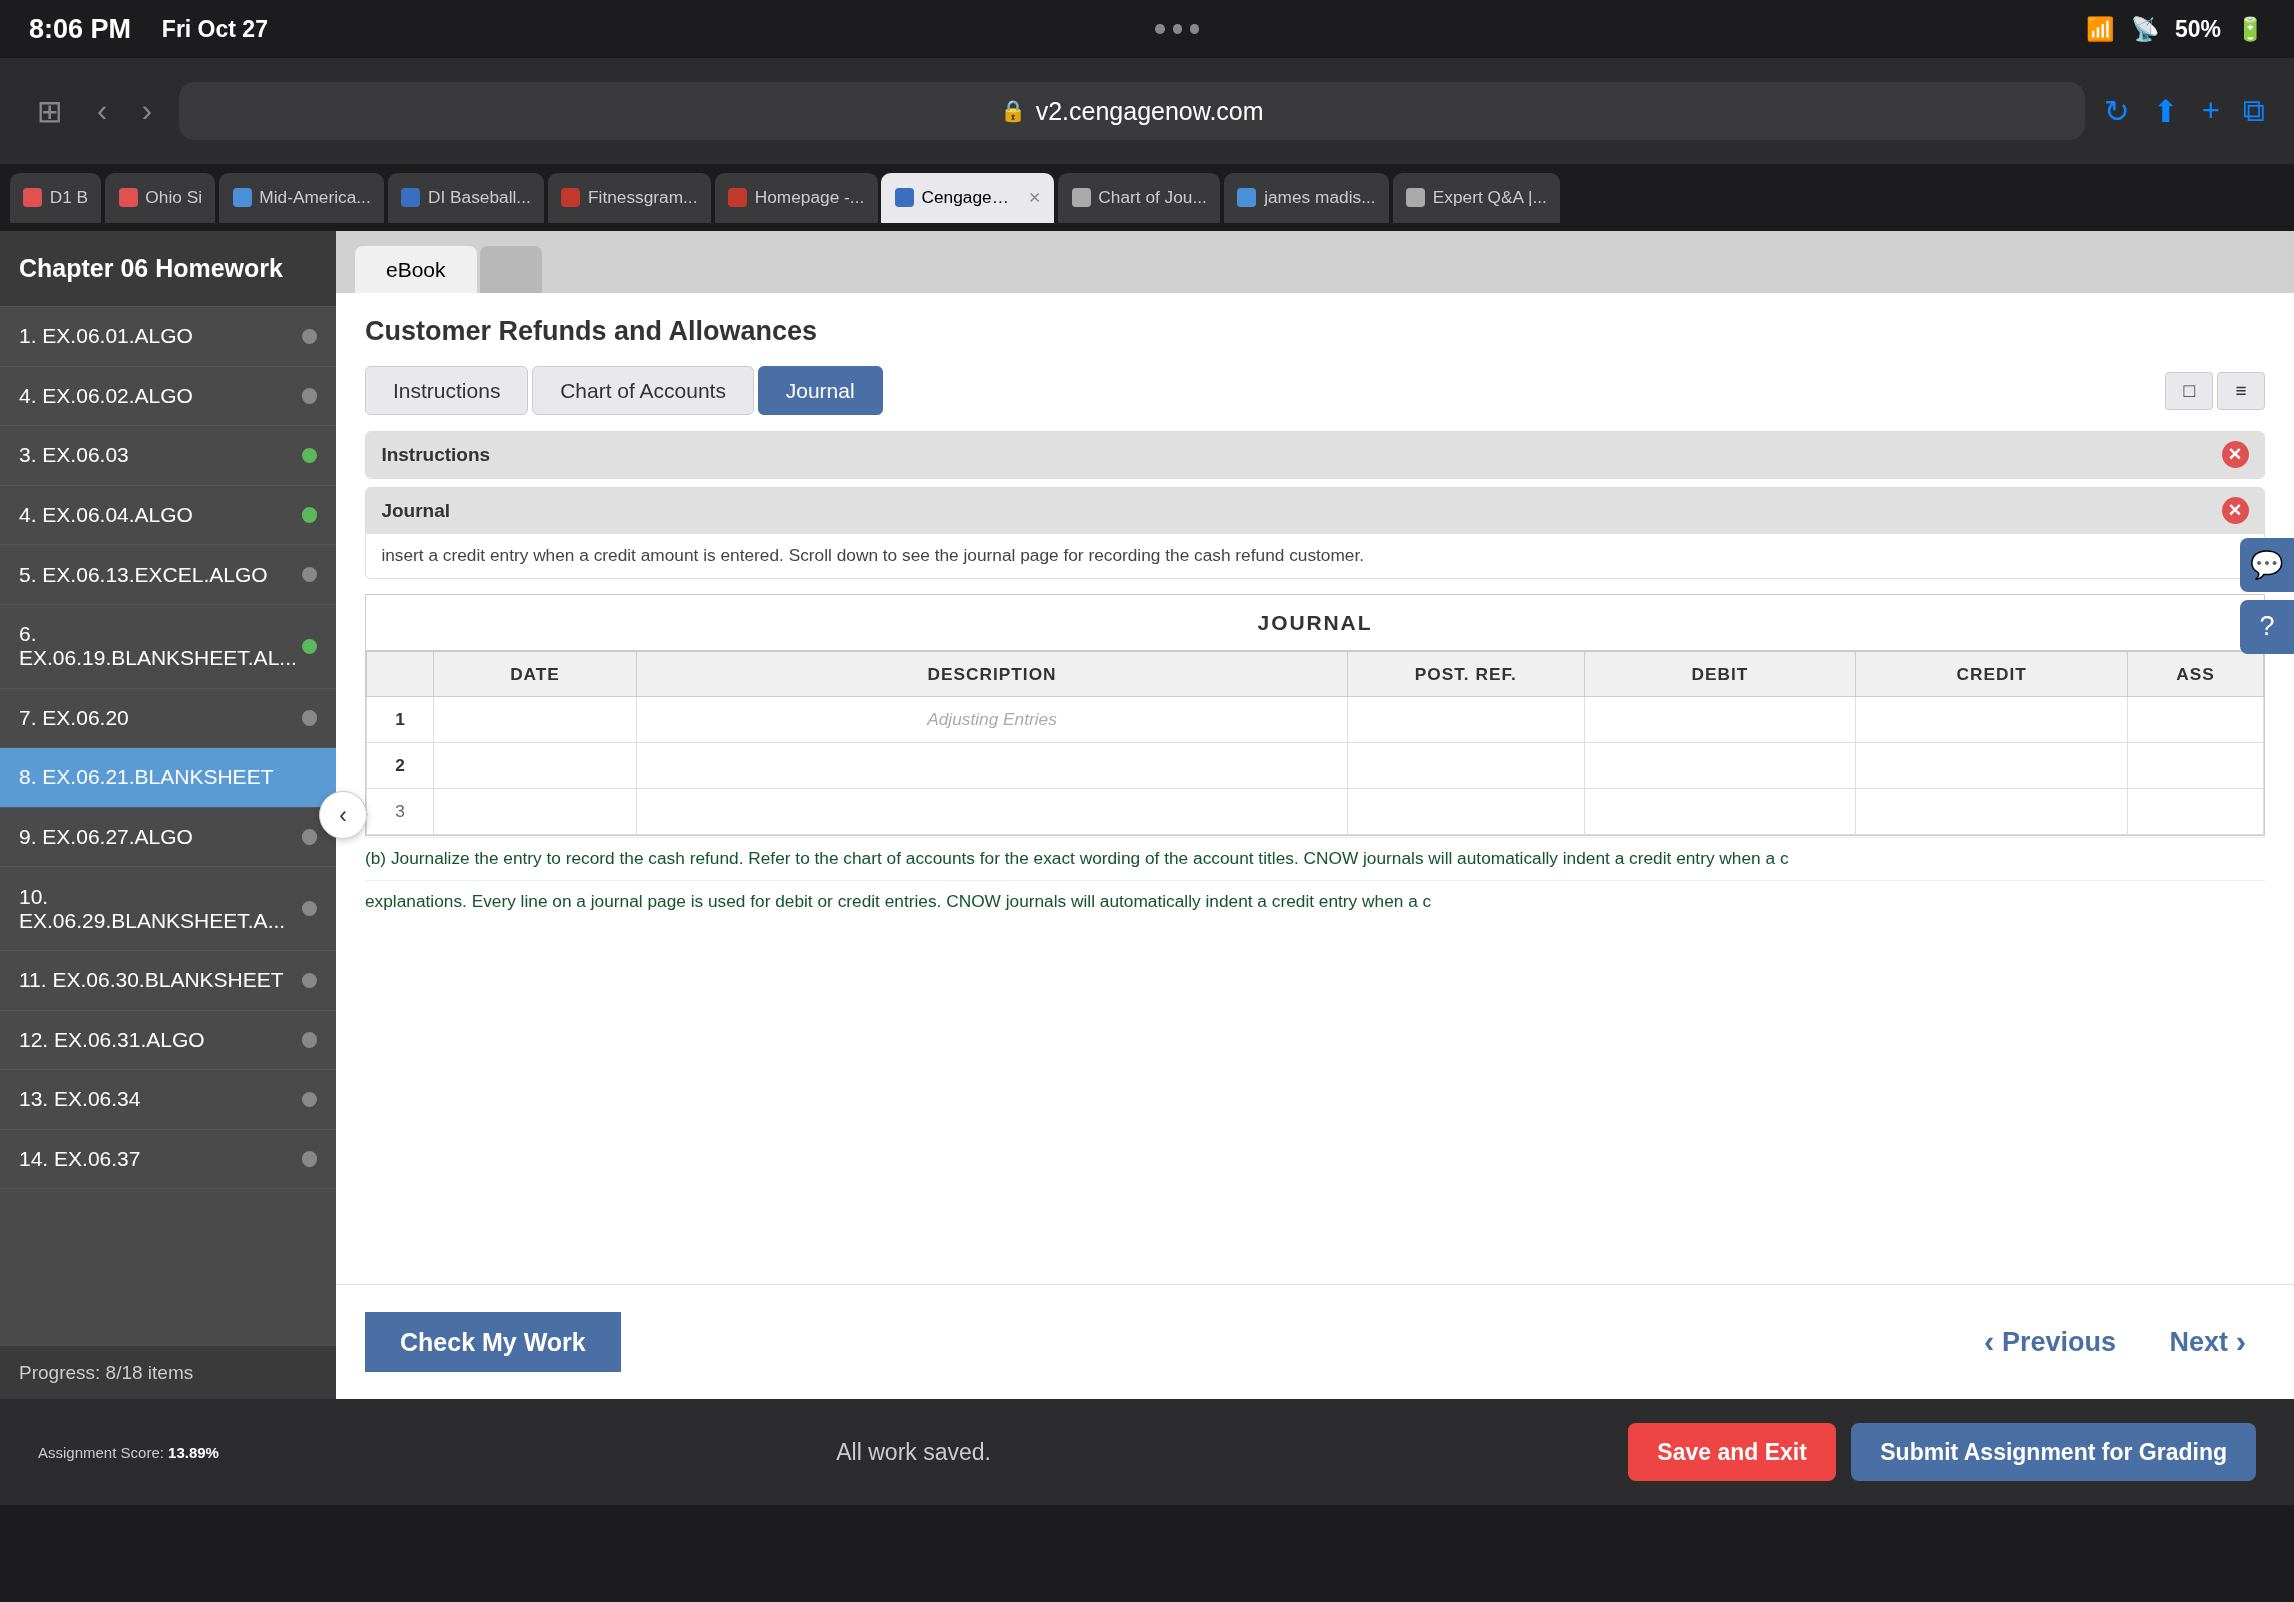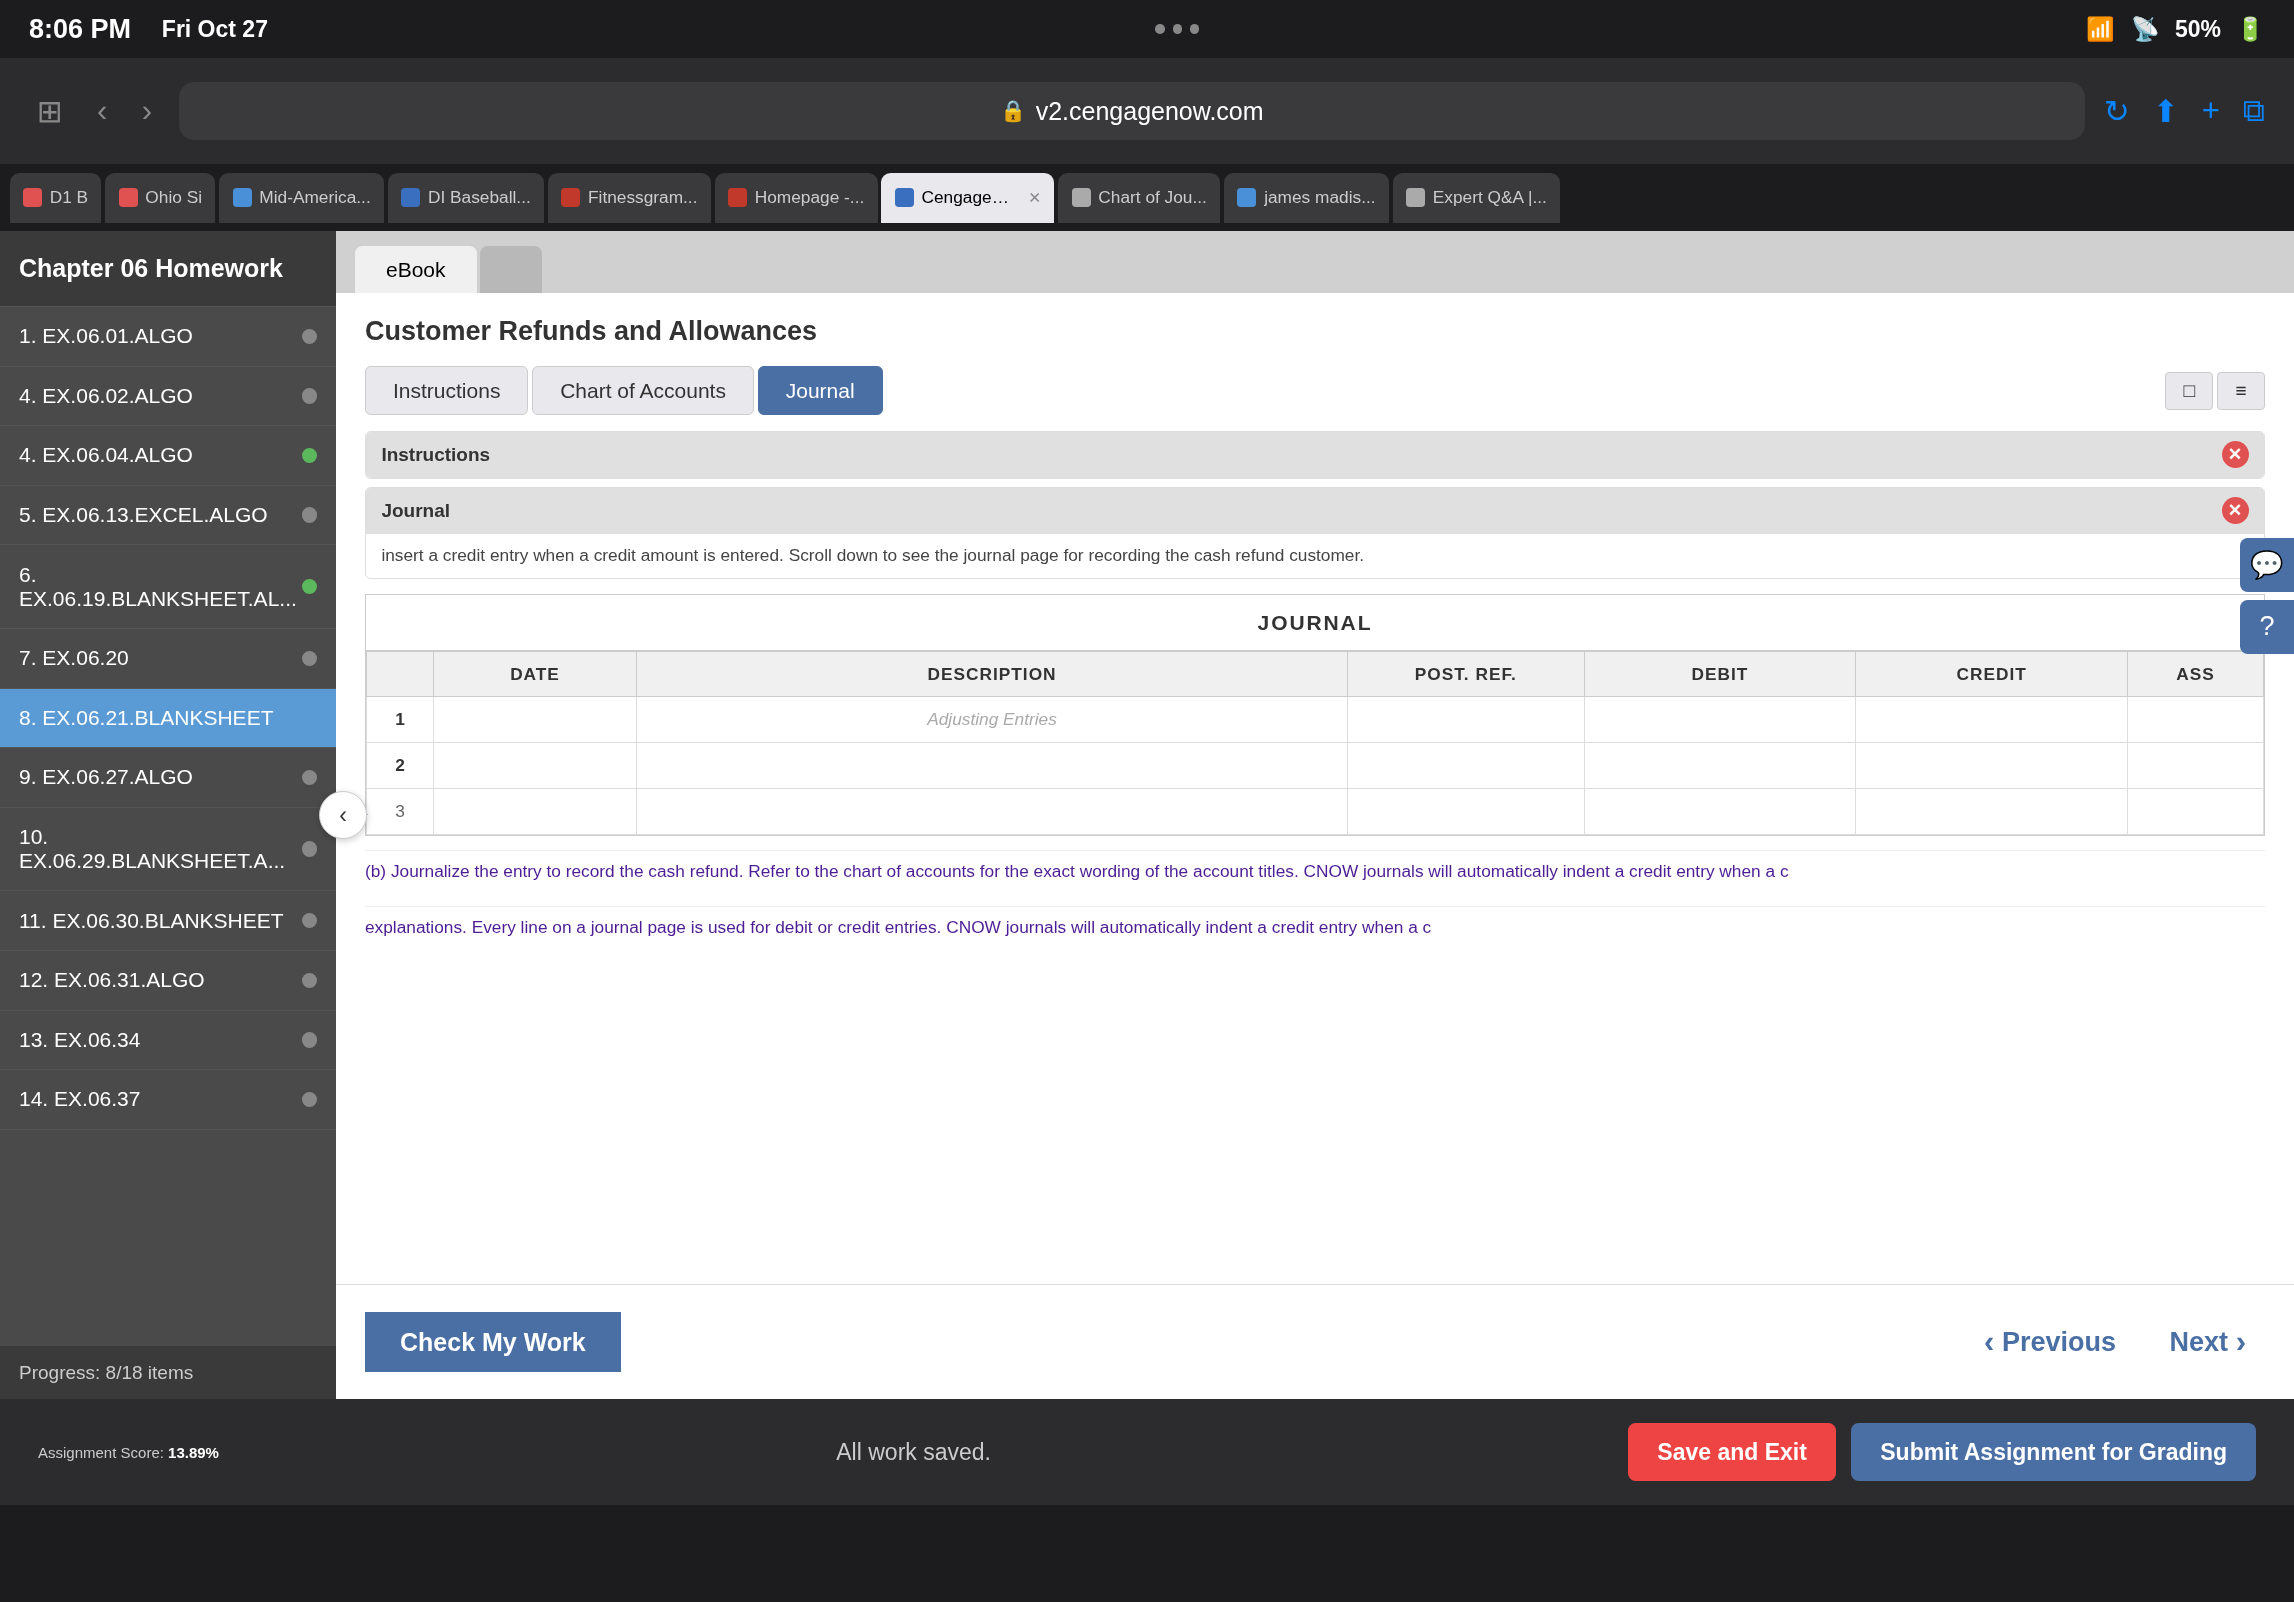--- a/index.html
+++ b/index.html
@@ -281,23 +281,23 @@
       padding: 11.5px 7.7px;
       font-size: 17.3px;
       color: #666;
       text-align: center;
       height: 46px;
     }
     .journal-table td.description { text-align: center; }
 
     
     .bottom-instruction {
-      margin-top: 14px;
+      margin-top: 1px;
       font-size: 17.3px;
-      color: #4c1d95;
+      color: #14532d;
       line-height: 1.5;
       padding: 7.7px 0;
       border-top: 1px solid #eee;
     }
 
     
     .footer-nav {
       background: white;
       border-top: 1px solid #ddd;
       height: 115px;
@@ -506,20 +506,24 @@
   <div class="sidebar">
     <div class="sidebar-title">Chapter 06 Homework</div>
 
     <div class="sidebar-item">
       <span>1. EX.06.01.ALGO</span>
       <div class="item-dot"></div>
     </div>
     <div class="sidebar-item">
       <span>4. EX.06.02.ALGO</span>
       <div class="item-dot"></div>
+    </div>
+    <div class="sidebar-item">
+      <span>3. EX.06.03</span>
+      <div class="item-dot green"></div>
     </div>
     <div class="sidebar-item">
       <span>4. EX.06.04.ALGO</span>
       <div class="item-dot green"></div>
     </div>
     <div class="sidebar-item">
       <span>5. EX.06.13.EXCEL.ALGO</span>
       <div class="item-dot"></div>
     </div>
     <div class="sidebar-item">

